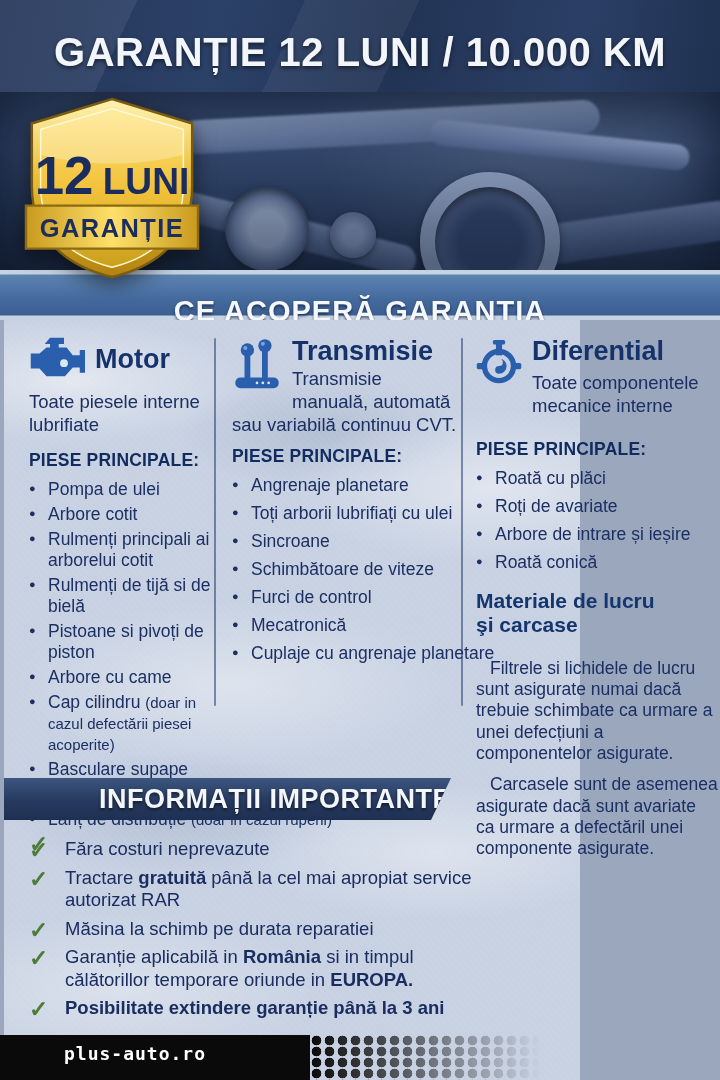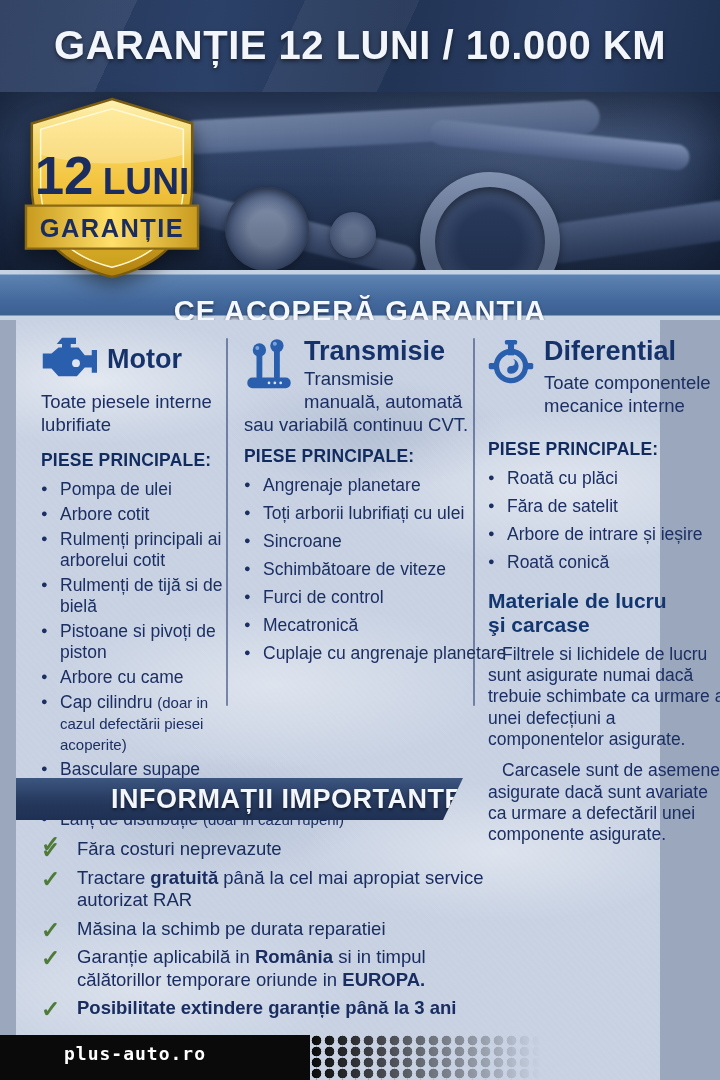--- a/index.html
+++ b/index.html
@@ -4,21 +4,21 @@
 <style>
   html,body{margin:0;padding:0;background:#9aa7bd;}
   .stage{position:relative;width:720px;height:1080px;overflow:hidden;
          font-family:"Liberation Sans",sans-serif;color:#1c2f63;}
 
   
   .header{position:absolute;left:0;top:0;width:720px;height:92px;
     background:linear-gradient(100deg,#24365a 0%,#2c4168 30%,#223455 55%,#2b3f66 80%,#1f3150 100%);}
   .header:before{content:"";position:absolute;inset:0;
     background:linear-gradient(115deg,rgba(255,255,255,.07) 0 18%,transparent 18% 40%,rgba(255,255,255,.05) 40% 55%,transparent 55%);}
-  .header h1{margin:1px;position:absolute;left:0;right:0;top:22px;text-align:center;
+  .header h1{margin:8px;position:absolute;left:0;right:0;top:22px;text-align:center;
     font-size:40px;font-weight:bold;color:#f2f5fa;letter-spacing:.5px;
     text-shadow:0 2px 4px rgba(0,0,0,.55);}
 
   
   .engine{position:absolute;left:0;top:92px;width:720px;height:178px;
     background:
       radial-gradient(circle at 75% 20%,rgba(255,255,255,.10),transparent 40%),
       linear-gradient(180deg,#3d5278 0%,#2e4266 55%,#263755 100%);
     box-shadow:inset 0 0 70px rgba(5,12,28,.8);}
   .engine .pipe{position:absolute;border-radius:22px;filter:blur(1px);
@@ -47,21 +47,21 @@
     filter:drop-shadow(0 6px 10px rgba(0,0,0,.55));}
 
   
   .banner{position:absolute;left:0;top:270px;width:720px;height:50px;
     background:linear-gradient(180deg,#c6d3e3 0,#c6d3e3 4px,#5d83b2 5px,#44699c 30px,#3c5f92 45px,#c6d3e3 46px,#c6d3e3 50px);}
   .banner h2{margin:16px;position:absolute;left:0;right:0;top:9px;text-align:center;
     font-size:29px;font-weight:bold;color:#f4f7fb;letter-spacing:1px;
     text-shadow:0 2px 3px rgba(10,20,40,.6);}
 
   
-  .content{position:absolute;left:16px;top:320px;width:644px;height:760px;
+  .content{position:absolute;left:4px;top:320px;width:576px;height:760px;
     background:
       radial-gradient(ellipse 260px 90px at 12% 8%,rgba(255,255,255,.5),transparent 70%),
       radial-gradient(ellipse 300px 110px at 85% 22%,rgba(255,255,255,.45),transparent 70%),
       radial-gradient(ellipse 320px 120px at 40% 48%,rgba(255,255,255,.4),transparent 70%),
       radial-gradient(ellipse 280px 100px at 75% 70%,rgba(255,255,255,.4),transparent 70%),
       radial-gradient(ellipse 300px 110px at 20% 88%,rgba(255,255,255,.35),transparent 70%),
       radial-gradient(ellipse 200px 80px at 55% 15%,rgba(90,110,150,.18),transparent 70%),
       radial-gradient(ellipse 240px 90px at 30% 65%,rgba(90,110,150,.16),transparent 70%),
       #c7d1e2;}
   .content:before{content:"";position:absolute;inset:0;opacity:.5;
@@ -84,21 +84,21 @@
   .col1 .lh{margin-top:14px;}
   ul.plist{list-style:none;margin:0;padding:0;}
   ul.plist li{position:relative;padding-left:19px;margin-bottom:4px;
     font-size:17.5px;line-height:1.2;color:#1c2f63;}
   ul.plist li:before{content:"●";position:absolute;left:0;top:3px;font-size:11px;color:#1c2f63;}
   .col2 ul.plist li{margin-bottom:7px;white-space:nowrap;}
   .col3 ul.plist li{margin-bottom:7px;}
   ul.plist li.wide{white-space:nowrap;}
   .sm{font-size:15px;}
   .b{font-weight:bold;}
-  .mat-h{margin:16px 0 6px;font-size:21px;font-weight:bold;color:#14366f;line-height:1.15;width:200px;}
+  .mat-h{margin:16px 0 20px;font-size:21px;font-weight:bold;color:#14366f;line-height:1.15;width:200px;}
   .paras p{margin:0 0 10px;font-size:17.5px;line-height:1.22;color:#1c2f63;text-indent:14px;}
 
   
   .info-bar{position:absolute;left:0;top:458px;width:447px;height:42px;
     background:linear-gradient(180deg,#3c5680 0,#26395e 55%,#1e3052 100%);
     clip-path:polygon(0 0,100% 0,calc(100% - 20px) 100%,0 100%);text-align:right;}
   .info-stripe{position:absolute;left:430px;top:458px;width:12px;height:42px;background:#8aa2c6;
     transform:skewX(-25deg);transform-origin:top;}
   .info-bar h2{margin:0;padding:6px 0 0 25px;font-size:27px;font-weight:bold;color:#f3f6fa;
     letter-spacing:.5px;text-shadow:0 2px 3px rgba(0,0,0,.5);}
@@ -243,21 +243,21 @@
           <rect x="1" y="32" width="10" height="8" rx="2" fill="#2a5fae"></rect>
           <rect x="49" y="32" width="10" height="8" rx="2" fill="#2a5fae"></rect>
           <path d="M30 26 a10 10 0 0 1 0 20 a5 5 0 0 1 0 -10 a5 5 0 0 0 0 -10 z" fill="#2a5fae"></path>
         </svg>
       </span>
       <h3>Diferential</h3>
       <p class="sub">Toate componentele mecanice interne</p>
       <p class="lh" style="clear:left;margin-top:22px">PIESE PRINCIPALE:</p>
       <ul class="plist">
           <li><span>Roată cu plăci</span></li>
-          <li><span>Făra de satelit</span></li>
+          <li><span>Roți de avariate</span></li>
           <li><span>Arbore de intrare și ieșire</span></li>
           <li><span>Roată conică</span></li>
         </ul>
       <h4 class="mat-h">Materiale de lucru şi carcase</h4>
       <div class="paras">
           <p>Filtrele si lichidele de lucru sunt asigurate numai dacă trebuie schimbate ca urmare a unei defecțiuni a componentelor asigurate.</p>
           <p>Carcasele sunt de asemenea asigurate dacă sunt avariate ca urmare a defectăril unei componente asigurate.</p>
         </div>
     </div>
 

